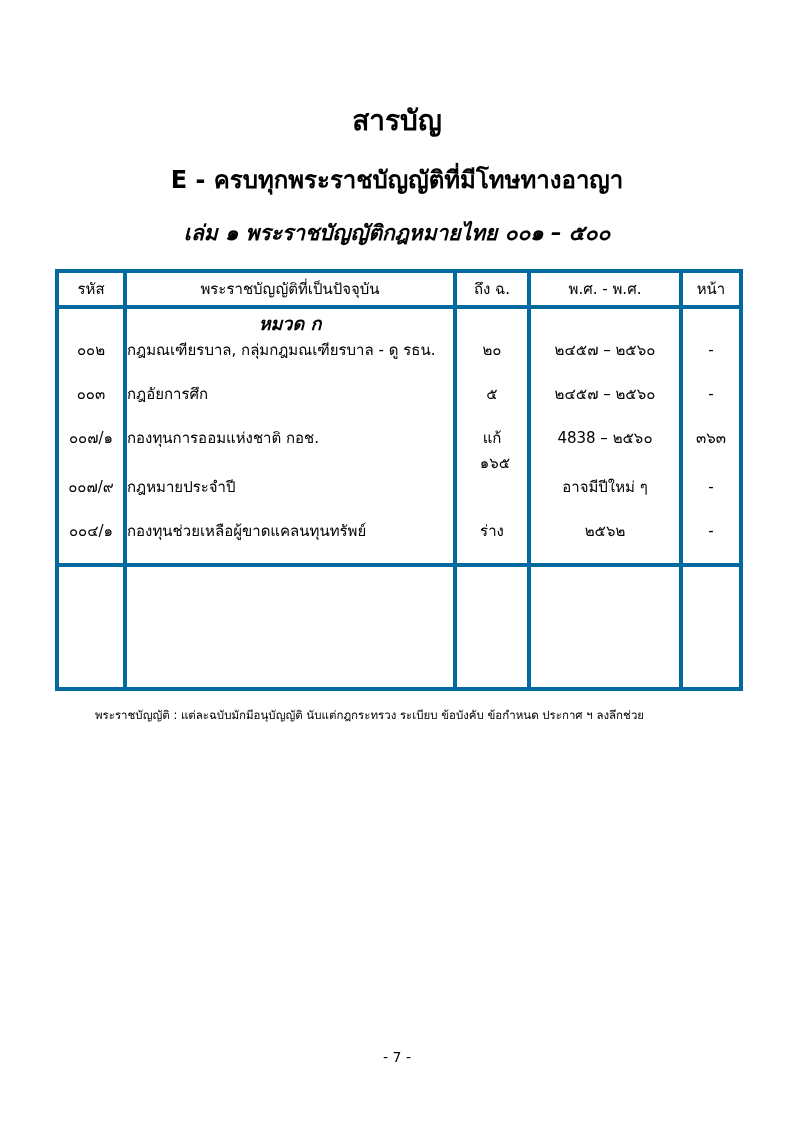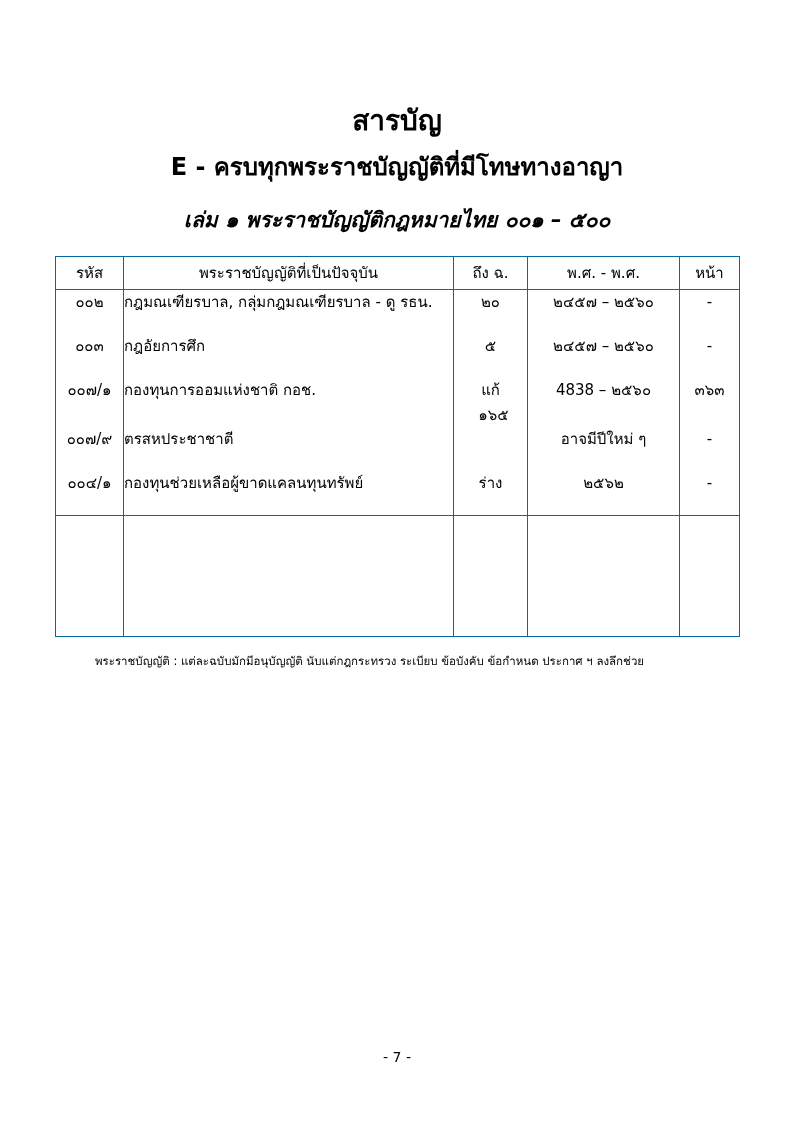--- a/index.html
+++ b/index.html
@@ -28,39 +28,39 @@
   }
   .title-main {
     font-size: 28px;
     font-weight: bold;
     line-height: 1.5;
   }
   .title-sub {
     font-size: 24px;
     font-weight: bold;
     line-height: 1.6;
-    margin-top: 6px;
+    margin-top: 19px;
   }
   .title-volume {
     font-size: 21px;
     font-weight: bold;
     font-style: italic;
     line-height: 1.6;
     margin-top: 18px;
     margin-bottom: 18px;
   }
   table.toc {
     width: 684px;
     border-collapse: collapse;
     table-layout: fixed;
     margin: 0 auto;
     font-size: 15px;
   }
   table.toc th, table.toc td {
-    border: 1px solid #0369a1;
+    border: 4px solid #0369a1;
     padding: 0;
     vertical-align: top;
   }
   table.toc thead th {
     height: 32px;
     font-weight: normal;
     font-size: 15px;
     text-align: center;
     vertical-align: middle;
   }
@@ -143,20 +143,27 @@
     <thead>
       <tr>
         <th>รหัส</th>
         <th>พระราชบัญญัติที่เป็นปัจจุบัน</th>
         <th>ถึง ฉ.</th>
         <th>พ.ศ. - พ.ศ.</th>
         <th>หน้า</th>
       </tr>
     </thead>
     <tbody>
+      <tr>
+        <td style="border-bottom:none;"></td>
+        <td class="section-head" style="border-bottom:none;">หมวด ก</td>
+        <td style="border-bottom:none;"></td>
+        <td style="border-bottom:none;"></td>
+        <td style="border-bottom:none;"></td>
+      </tr>
 
 
       <tr class="row-tall">
         <td class="code" style="border-top:none;border-bottom:none;">๐๐๒</td>
         <td class="name" style="border-top:none;border-bottom:none;">
           <span>กฎมณเฑียรบาล, กลุ่มกฎมณเฑียรบาล  -  ดู รธน.</span>
         </td>
         <td class="upto" style="border-top:none;border-bottom:none;">๒๐</td>
         <td class="years" style="border-top:none;border-bottom:none;">๒๔๕๗ – ๒๕๖๐</td>
         <td class="pageno" style="border-top:none;border-bottom:none;">-</td>
@@ -181,21 +188,21 @@
           <span>แก้</span>
           <span class="sub-line">๑๖๕</span>
         </td>
         <td class="years" style="border-top:none;border-bottom:none;">4838 – ๒๕๖๐</td>
         <td class="pageno" style="border-top:none;border-bottom:none;">๓๖๓</td>
       </tr>
 
       <tr class="row-tall">
         <td class="code" style="border-top:none;border-bottom:none;">๐๐๗/๙</td>
         <td class="name" style="border-top:none;border-bottom:none;">
-          <span>ตรสหประชาชาตี</span>
+          <span>กฎหมายประจำปี</span>
         </td>
         <td class="upto" style="border-top:none;border-bottom:none;"></td>
         <td class="years" style="border-top:none;border-bottom:none;">อาจมีปีใหม่ ๆ</td>
         <td class="pageno" style="border-top:none;border-bottom:none;">-</td>
       </tr>
 
 
       <tr class="row-tall">
         <td class="code" style="border-top:none;border-bottom:none;">๐๐๔/๑</td>
         <td class="name" style="border-top:none;border-bottom:none;">

